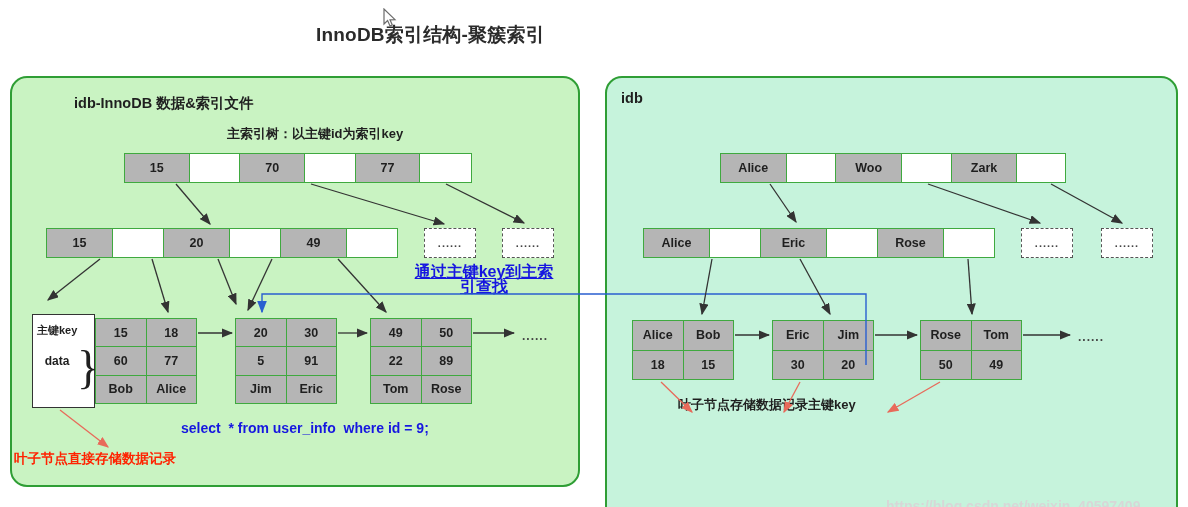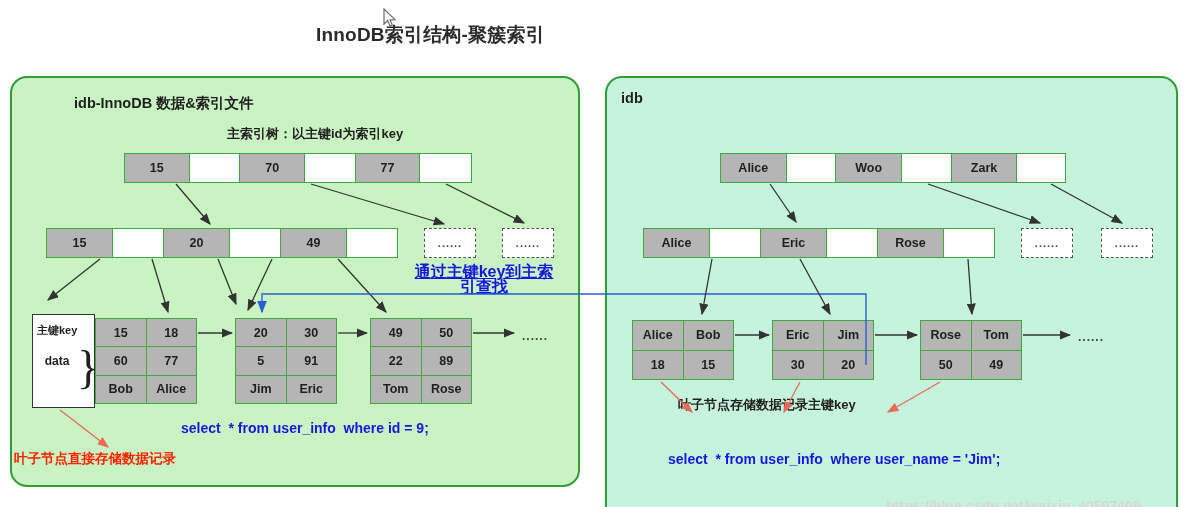--- a/index.html
+++ b/index.html
@@ -278,21 +278,20 @@
     </div>
     <div class="lrow">
       <div class="lcell">50</div>
       <div class="lcell">49</div>
     </div>
   </div>
 
   <div class="dots" style="left:1078px;top:330px;">......</div>
 
   <div class="anno" id="anno-leaf-key">叶子节点存储数据记录主键key</div>
-  <div class="anno anno-blue" id="sql-secondary">select  * from user_info  where user_name = 'Jim';</div>
 
   <div id="watermark">https://blog.csdn.net/weixin_40597409</div>
 
   <svg class="overlay">
     <defs>
       <marker id="ah" markerWidth="9" markerHeight="7" refX="8" refY="3.5" orient="auto">
         <path d="M0,0 L9,3.5 L0,7 Z" fill="#333"></path>
       </marker>
       <marker id="ahb" markerWidth="9" markerHeight="7" refX="8" refY="3.5" orient="auto">
         <path d="M0,0 L9,3.5 L0,7 Z" fill="#2a5fd0"></path>

